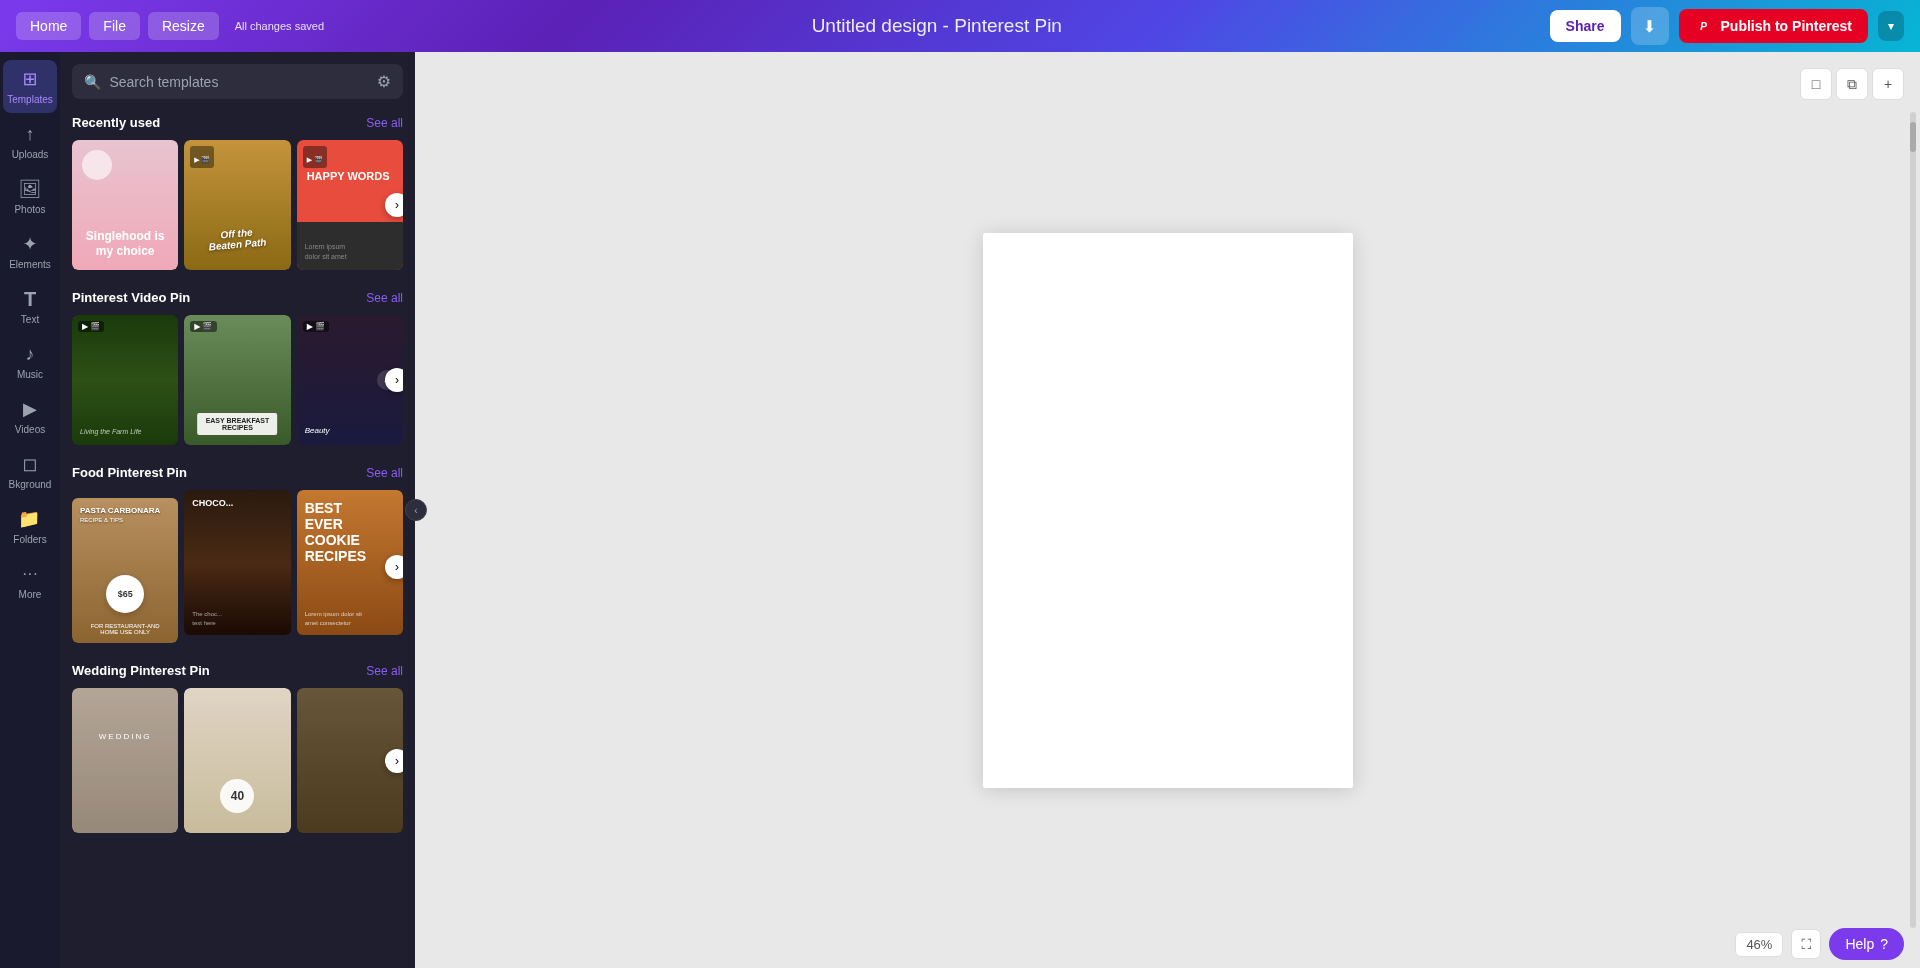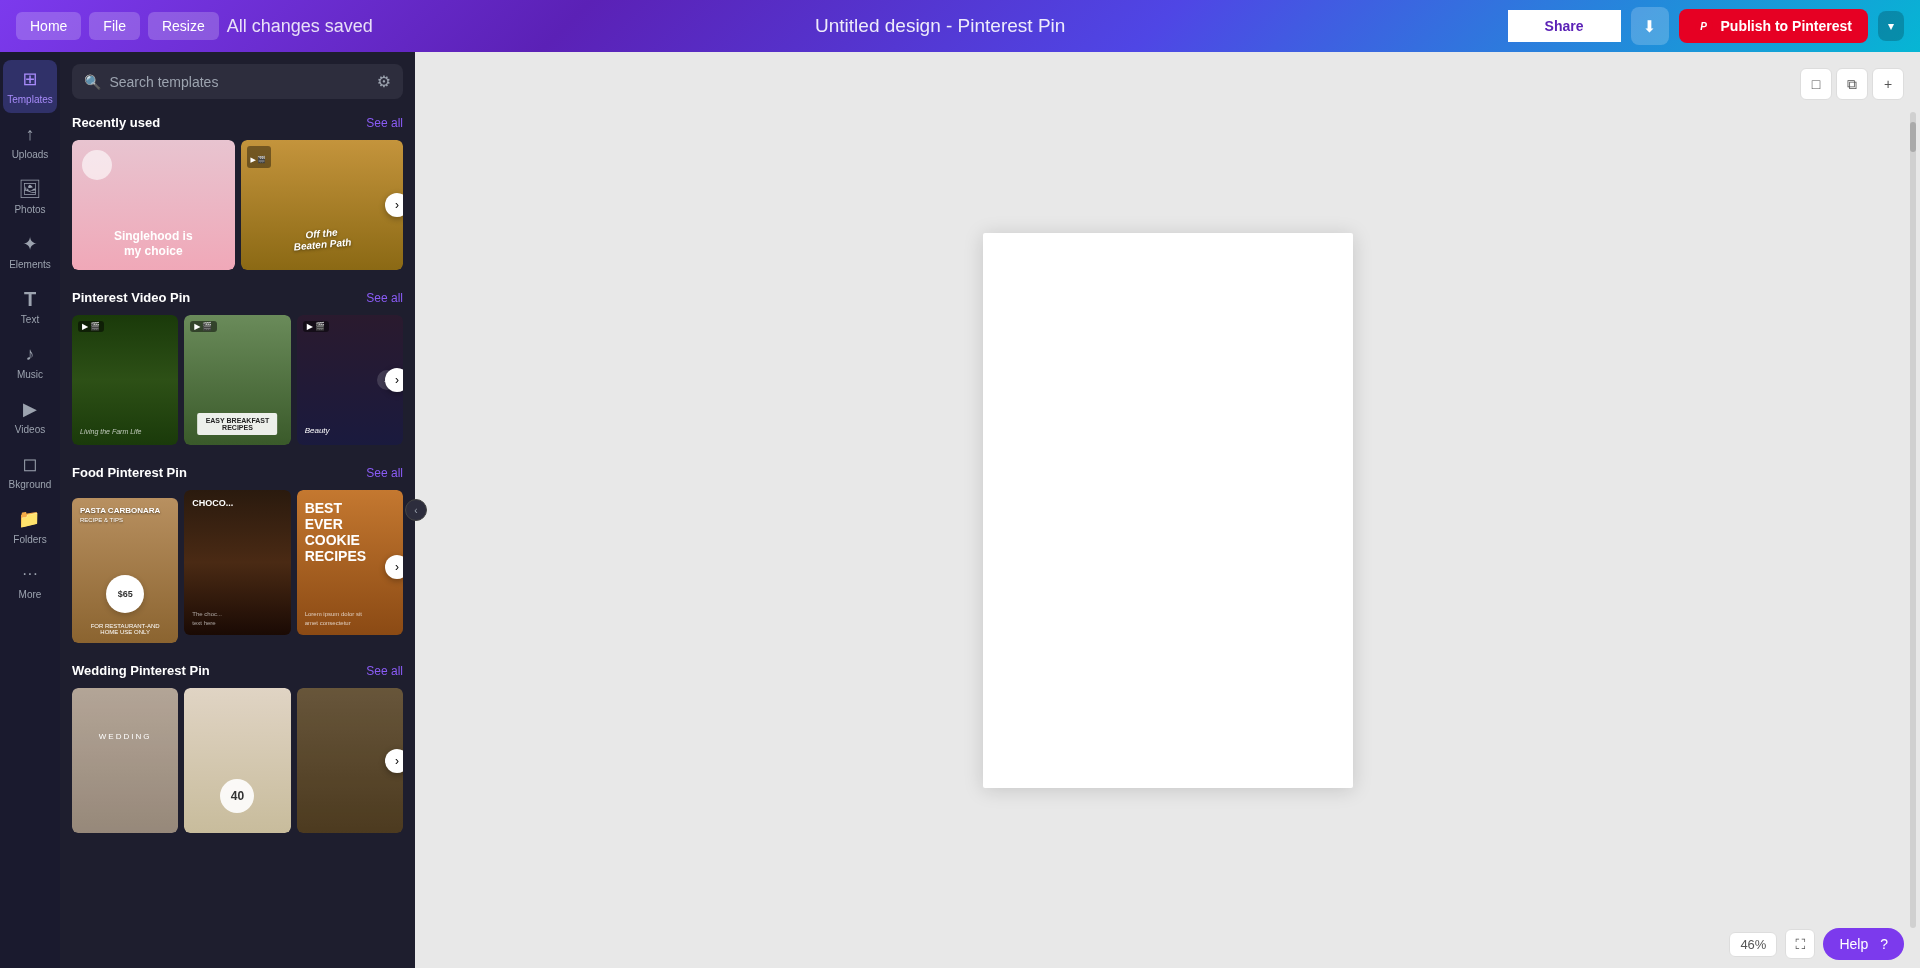--- a/index.html
+++ b/index.html
@@ -22,41 +22,41 @@
       border: none;
       color: white;
       padding: 6px 14px;
       border-radius: 6px;
       font-size: 14px;
       cursor: pointer;
       font-weight: 500;
     }
     .topbar-saved {
       color: rgba(255,255,255,0.85);
-      font-size: 18px;
-      margin-left: 0;
+      font-size: 11px;
+      margin-left: 8px;
       text-align: center;
     }
     .topbar-center {
       flex: 1;
       text-align: center;
       color: rgba(255,255,255,0.9);
       font-size: 19px;
     }
     .topbar-right {
       display: flex;
       align-items: center;
       gap: 10px;
     }
     .btn-share {
       background: white;
       color: #5b21b6;
       border: none;
-      padding: 8px 37px;
-      border-radius: 0;
+      padding: 8px 16px;
+      border-radius: 8px;
       font-size: 14px;
       font-weight: 600;
       cursor: pointer;
     }
     .btn-download {
       background: rgba(255,255,255,0.2);
       border: none;
       color: white;
       width: 38px;
       height: 38px;
@@ -331,21 +331,21 @@
     .help-btn {
       background: #7c3aed;
       color: white;
       border: none;
       border-radius: 20px;
       padding: 8px 16px;
       font-size: 14px;
       cursor: pointer;
       display: flex;
       align-items: center;
-      gap: 12px;
+      gap: 6px;
     }
 
     
     .collapse-arrow {
       position: absolute;
       right: -12px;
       top: 50%;
       transform: translateY(-50%);
       background: #2d2d3d;
       border: 1px solid #444;
@@ -554,20 +554,31 @@
       <div class="template-thumb">
         <div class="tmpl-card" style="background: linear-gradient(180deg, #c4943c 0%, #8b6914 100%); position:relative;">
           <div style="position:absolute;top:6px;left:6px;background:rgba(0,0,0,0.4);border-radius:3px;padding:2px 4px;">
             <span style="color:white;font-size:7px;">▶ </span>
             <span style="color:white;font-size:7px;">🎬</span>
           </div>
           <div class="beaten-text" style="font-size:10px;color:white;font-style:italic;font-weight:600;position:absolute;bottom:20px;left:50%;transform:translateX(-50%) rotate(-5deg);white-space:nowrap;text-shadow:0 1px 3px rgba(0,0,0,0.5);">Off the<br>Beaten Path</div>
         </div>
       </div>
 
+      <div class="template-thumb">
+        <div class="tmpl-card" style="background: #e74c3c; position:relative; overflow:hidden;">
+          <div style="position:absolute;top:6px;left:6px;background:rgba(0,0,0,0.4);border-radius:3px;padding:2px 4px;">
+            <span style="color:white;font-size:7px;">▶ 🎬</span>
+          </div>
+          <div style="position:absolute;top:30px;left:10px;right:10px;color:white;font-size:11px;font-weight:900;text-transform:uppercase;line-height:1.2;">HAPPY WORDS</div>
+          <div style="position:absolute;bottom:0;left:0;right:0;background:#2d2d2d;padding:20px 8px 8px;">
+            <div style="color:#888;font-size:7px;line-height:1.4;">Lorem ipsum<br>dolor sit amet</div>
+          </div>
+        </div>
+      </div>
       <button class="next-arrow">›</button>
     </div>
 
     <div class="section-header">
       <span class="section-title">Pinterest Video Pin</span>
       <button class="see-all">See all</button>
     </div>
     <div class="template-grid tmpl-grid-section">
 
       <div class="template-thumb">

